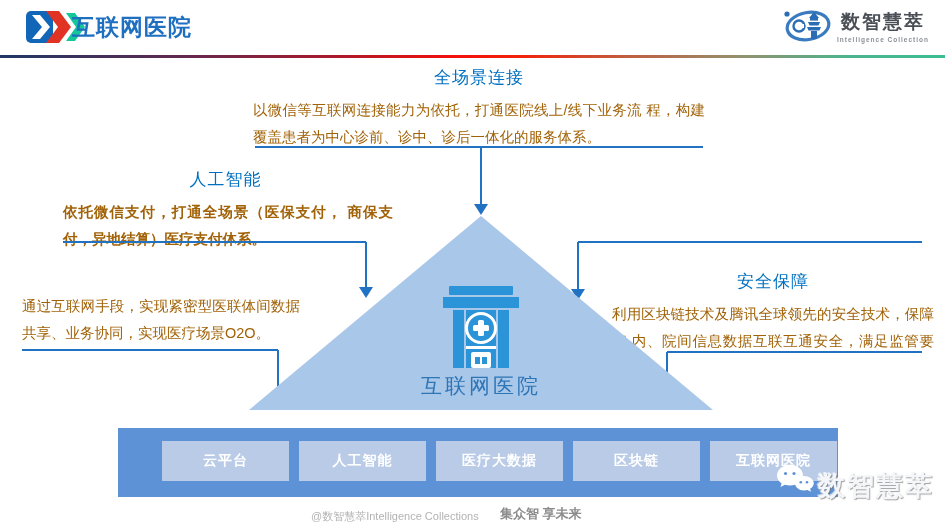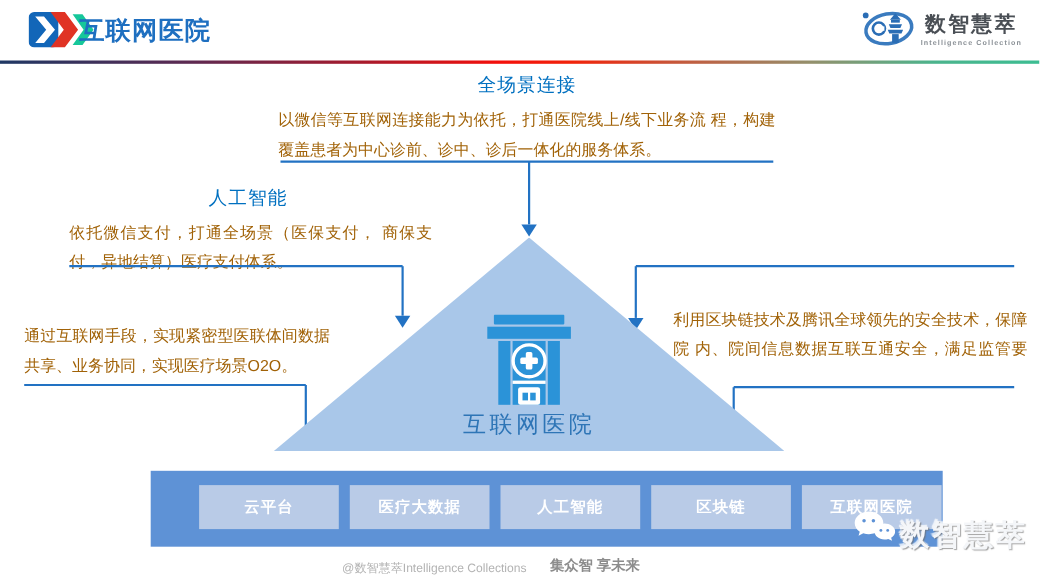--- a/index.html
+++ b/index.html
@@ -23,41 +23,41 @@
 
   
   .node { position:absolute; }
   .node-title { font-size:17px; font-weight:normal; color:#0070c0; text-align:center;
                 letter-spacing:1px; }
   .node-body  { font-size:14.5px; color:#a16207; line-height:27px; text-align:justify; }
 
   .node-top    { left:253px; top:66px;  width:452px; }
   .node-top    .node-body { margin-top:8px; }
   .node-left1  { left:58px;  top:168px; width:335px; }
-  .node-left1  .node-body { margin-top:8px; padding-left:5px; }
+  .node-left1  .node-body { margin-top:8px; padding-left:5px;font-weight:bold; }
   .node-right1 { left:570px; top:168px; width:356px; }
   .node-right1 .node-body { margin-top:8px; }
   .node-left2  { left:8px;   top:270px; width:292px; }
   .node-left2  .node-body { margin-top:23px; padding-left:14px; }
   .node-right2 { left:612px; top:270px; width:322px; }
   .node-right2 .node-body { margin-top:8px; }
 
   
   .connectors { position:absolute; left:0; top:0; width:945px; height:529px; pointer-events:none; }
 
   
   .pyramid { position:absolute; left:249px; top:216px; width:464px; height:194px;
              background:#a9c7e9; clip-path:polygon(50% 0,100% 100%,0 100%); }
   .hospital-icon { position:absolute; left:50%; top:70px; transform:translateX(-50%); }
   .pyramid-label { position:absolute; left:0; top:156px; width:100%; text-align:center;
                    font-size:21px; color:#2e75b6; letter-spacing:3px; }
 
   
   .foundation-bar { position:absolute; left:118px; top:428px; width:720px; height:69px;
-                    background:#5e92d6; display:flex; padding:13px 0 0 44px; gap:10px;margin-left:19px; }
+                    background:#5e92d6; display:flex; padding:13px 0 0 44px; gap:10px; }
   .fbox { width:127px; height:40px; background:#b9cbe7; color:#ffffff; font-size:14px;
           font-weight:bold; display:flex; align-items:center; justify-content:center;
           letter-spacing:1px; }
 
   
   .watermark { position:absolute; left:772px; top:458px; width:172px; height:50px; }
   .wm-icon { position:absolute; left:4px; top:6px; }
   .wm-text { position:absolute; left:46px; top:10px; font-size:27px; font-weight:bold;
              color:#f4f6f9; letter-spacing:2px;
              text-shadow:1px 1px 1px rgba(110,110,110,0.65), -1px -1px 1px rgba(255,255,255,0.8); }
@@ -111,20 +111,21 @@
     <div class="node-title">人工智能</div>
     <div class="node-body">依托微信支付，打通全场景（医保支付， 商保支付，异地结算）医疗支付体系。</div>
   </div>
 
 
   <div class="node node-left2">
     <div class="node-body">通过互联网手段，实现紧密型医联体间数据共享、业务协同，实现医疗场景O2O。</div>
   </div>
 
   <div class="node node-right2">
+    <div class="node-title">安全保障</div>
     <div class="node-body">利用区块链技术及腾讯全球领先的安全技术，保障院 内、院间信息数据互联互通安全，满足监管要求。</div>
   </div>
 
   <svg class="connectors" viewBox="0 0 945 529">
     <g stroke="#2272c3" stroke-width="2" fill="none">
       <path d="M255 147 H703"></path>
         <path d="M481 147 V204"></path>
       <path d="M63 242 H366"></path>
         <path d="M366 242 V287"></path>
       <path d="M578 242 H922"></path>
@@ -159,22 +160,22 @@
       <rect x="32" y="66" width="20" height="16" rx="2" fill="#ffffff"></rect>
       <rect x="36" y="71" width="5" height="7" fill="#2b93d8"></rect>
       <rect x="43" y="71" width="5" height="7" fill="#2b93d8"></rect>
     </svg>
     <div class="pyramid-label">互联网医院</div>
   </div>
 
   <div class="foundation-bar">
 
   <div class="fbox">云平台</div>
+      <div class="fbox">人工智能</div>
       <div class="fbox">医疗大数据</div>
-      <div class="fbox">人工智能</div>
       <div class="fbox">区块链</div>
       <div class="fbox">互联网医院</div>
     </div>
 
   <div class="watermark">
     <svg class="wm-icon" width="38" height="34" viewBox="0 0 38 34">
       <g fill="#ffffff">
         <path d="M14 1 C6.5 1 1 5.8 1 11.5 C1 14.8 2.8 17.6 5.6 19.4 L4.5 23 L8.8 20.8 C10.4 21.3 12.1 21.6 14 21.6 C21.5 21.6 27 16.8 27 11.3 C27 5.8 21.5 1 14 1 Z"></path>
         <path d="M28 12 C23 12 19 15.2 19 19.2 C19 23.2 23 26.4 28 26.4 C29.2 26.4 30.4 26.2 31.5 25.9 L35 27.7 L34.1 24.8 C36.4 23.4 37.8 21.4 37.8 19.2 C37.8 15.2 33 12 28 12 Z"></path>
       </g>

